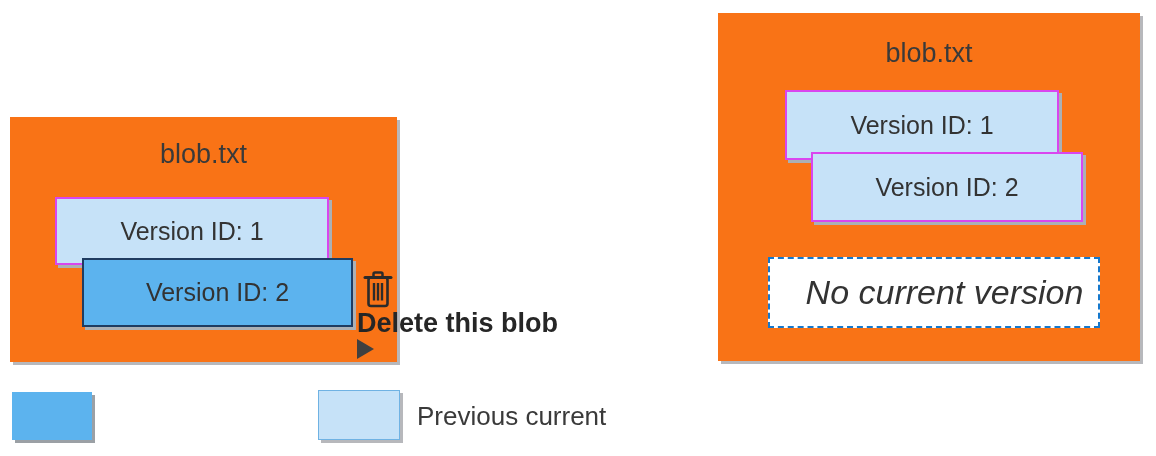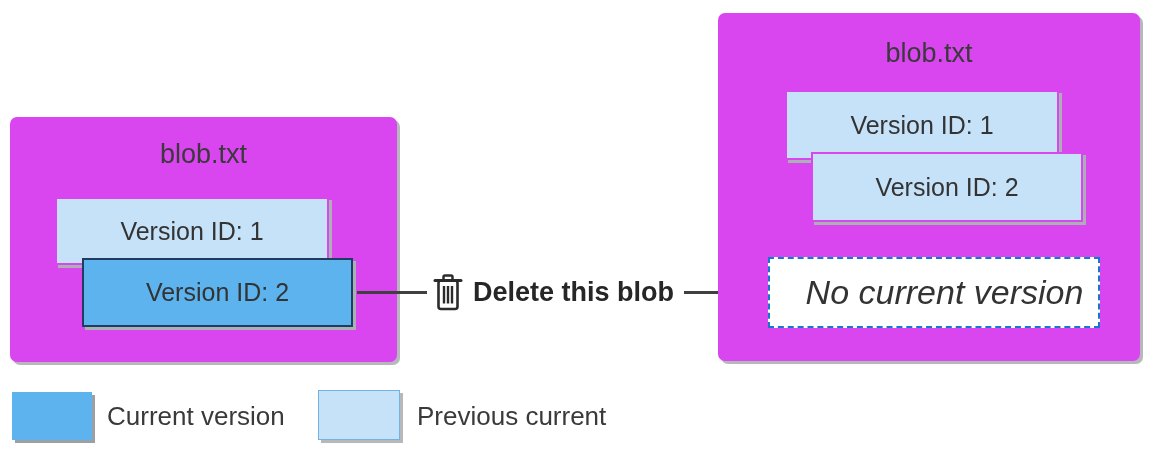--- a/index.html
+++ b/index.html
@@ -7,23 +7,22 @@
   body { font-family: "Liberation Sans", sans-serif; color: #3a3a3a; }
   .canvas {
     position: relative;
     width: 1156px;
     height: 456px;
     background: #ffffff;
     overflow: hidden;
   }
   .panel {
     position: absolute;
-    background: #d946ef;
+    background: #f97316;
     box-shadow: 3px 3px 0 #b7b8bc;
-    border-radius: 7px;
   }
   .panel-left  { left: 10px;  top: 117px; width: 387px; height: 245px; }
   .panel-right { left: 718px; top: 13px;  width: 422px; height: 348px; }
   .panel-title {
     position: absolute;
     left: 0; width: 100%;
     text-align: center;
     font-size: 27px;
     color: #3a3a3a;
   }
@@ -60,21 +59,21 @@
     justify-content: center;
     font-size: 34px;
     font-style: italic;
     color: #333333;
     padding-left: 21px;
   }
   .action-row {
     position: absolute;
     left: 357px; top: 271px; width: 411px; height: 42px;
     display: flex;
-    align-items: center;
+    flex-direction: column;
   }
   .conn-line { height: 3px; background: #404040; }
   .conn-line.first { width: 70px; }
   .conn-line.second { flex: 1; margin-left: 10px; }
   .trash-wrap { margin: 0 10px 0 6px; display: flex; align-items: center; }
   .action-label {
     white-space: nowrap;
     font-size: 27px;
     font-weight: bold;
     color: #262626;
@@ -148,18 +147,17 @@
     <div class="vbox previous right-v2">
       <span>Version ID: 2</span>
     </div>
     <div class="nobox">
       <span>No current version</span>
     </div>
   </div>
 
   <div class="legend">
     <div class="swatch swatch-current"></div>
-    <div class="legend-label legend-label-current">Current version</div>
     <div class="swatch swatch-previous"></div>
     <div class="legend-label legend-label-previous">Previous current</div>
   </div>
 
 </div>
 
 </body></html>

